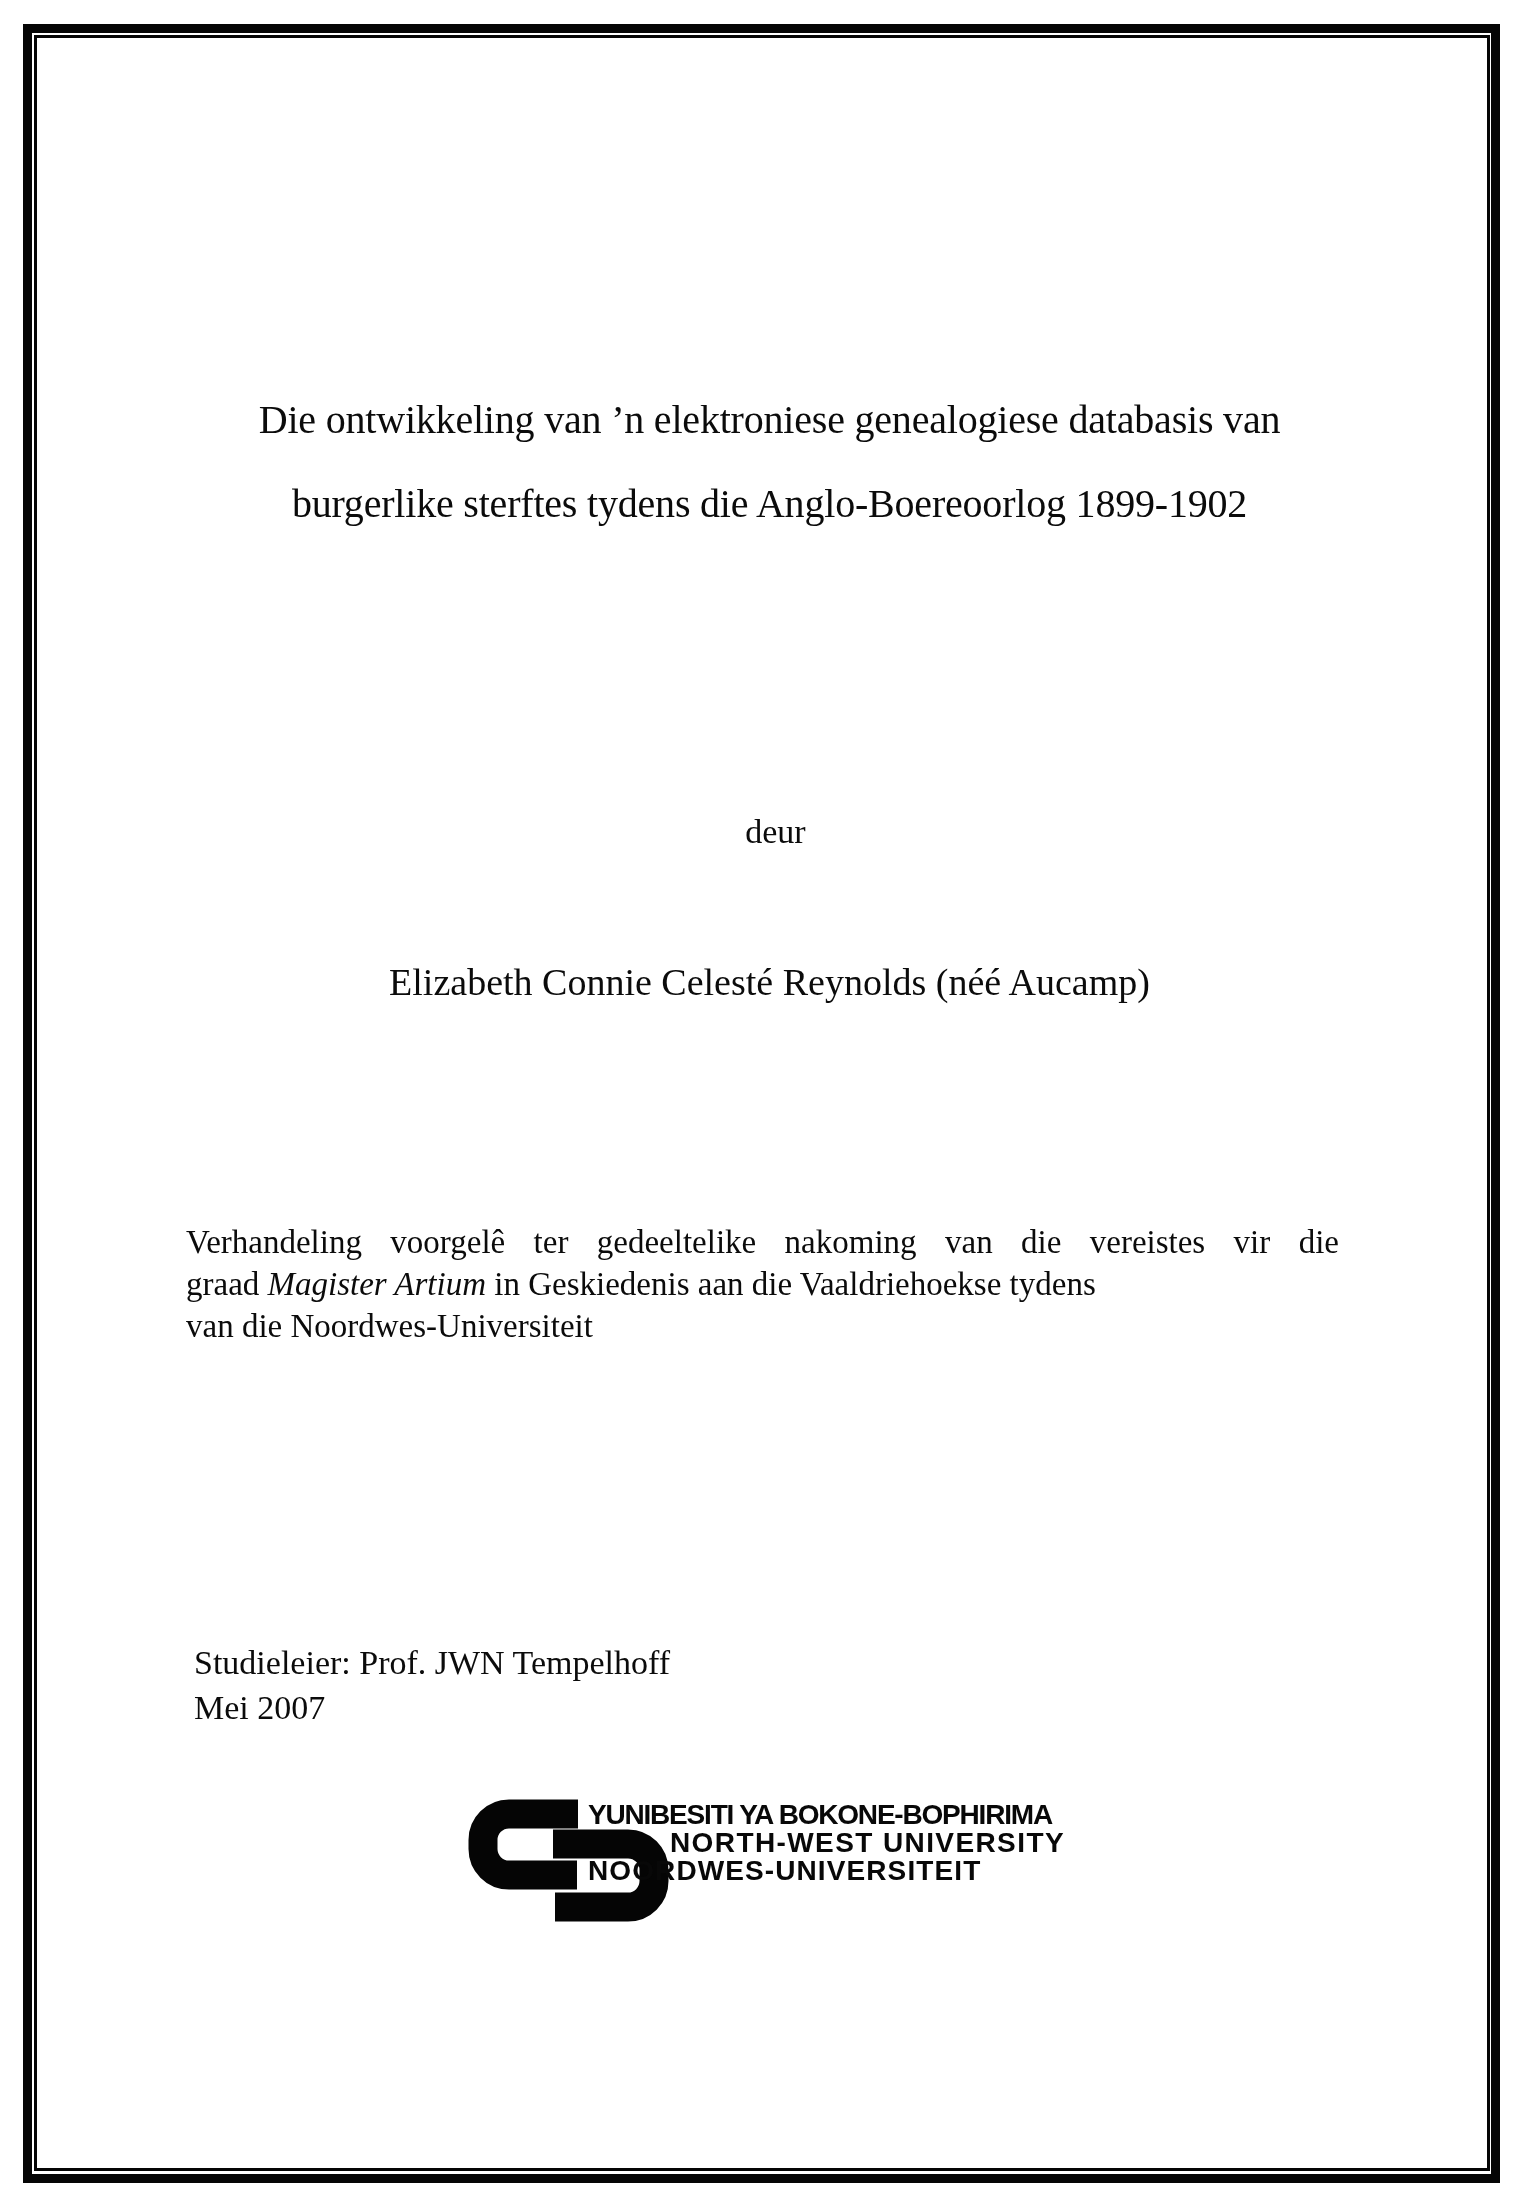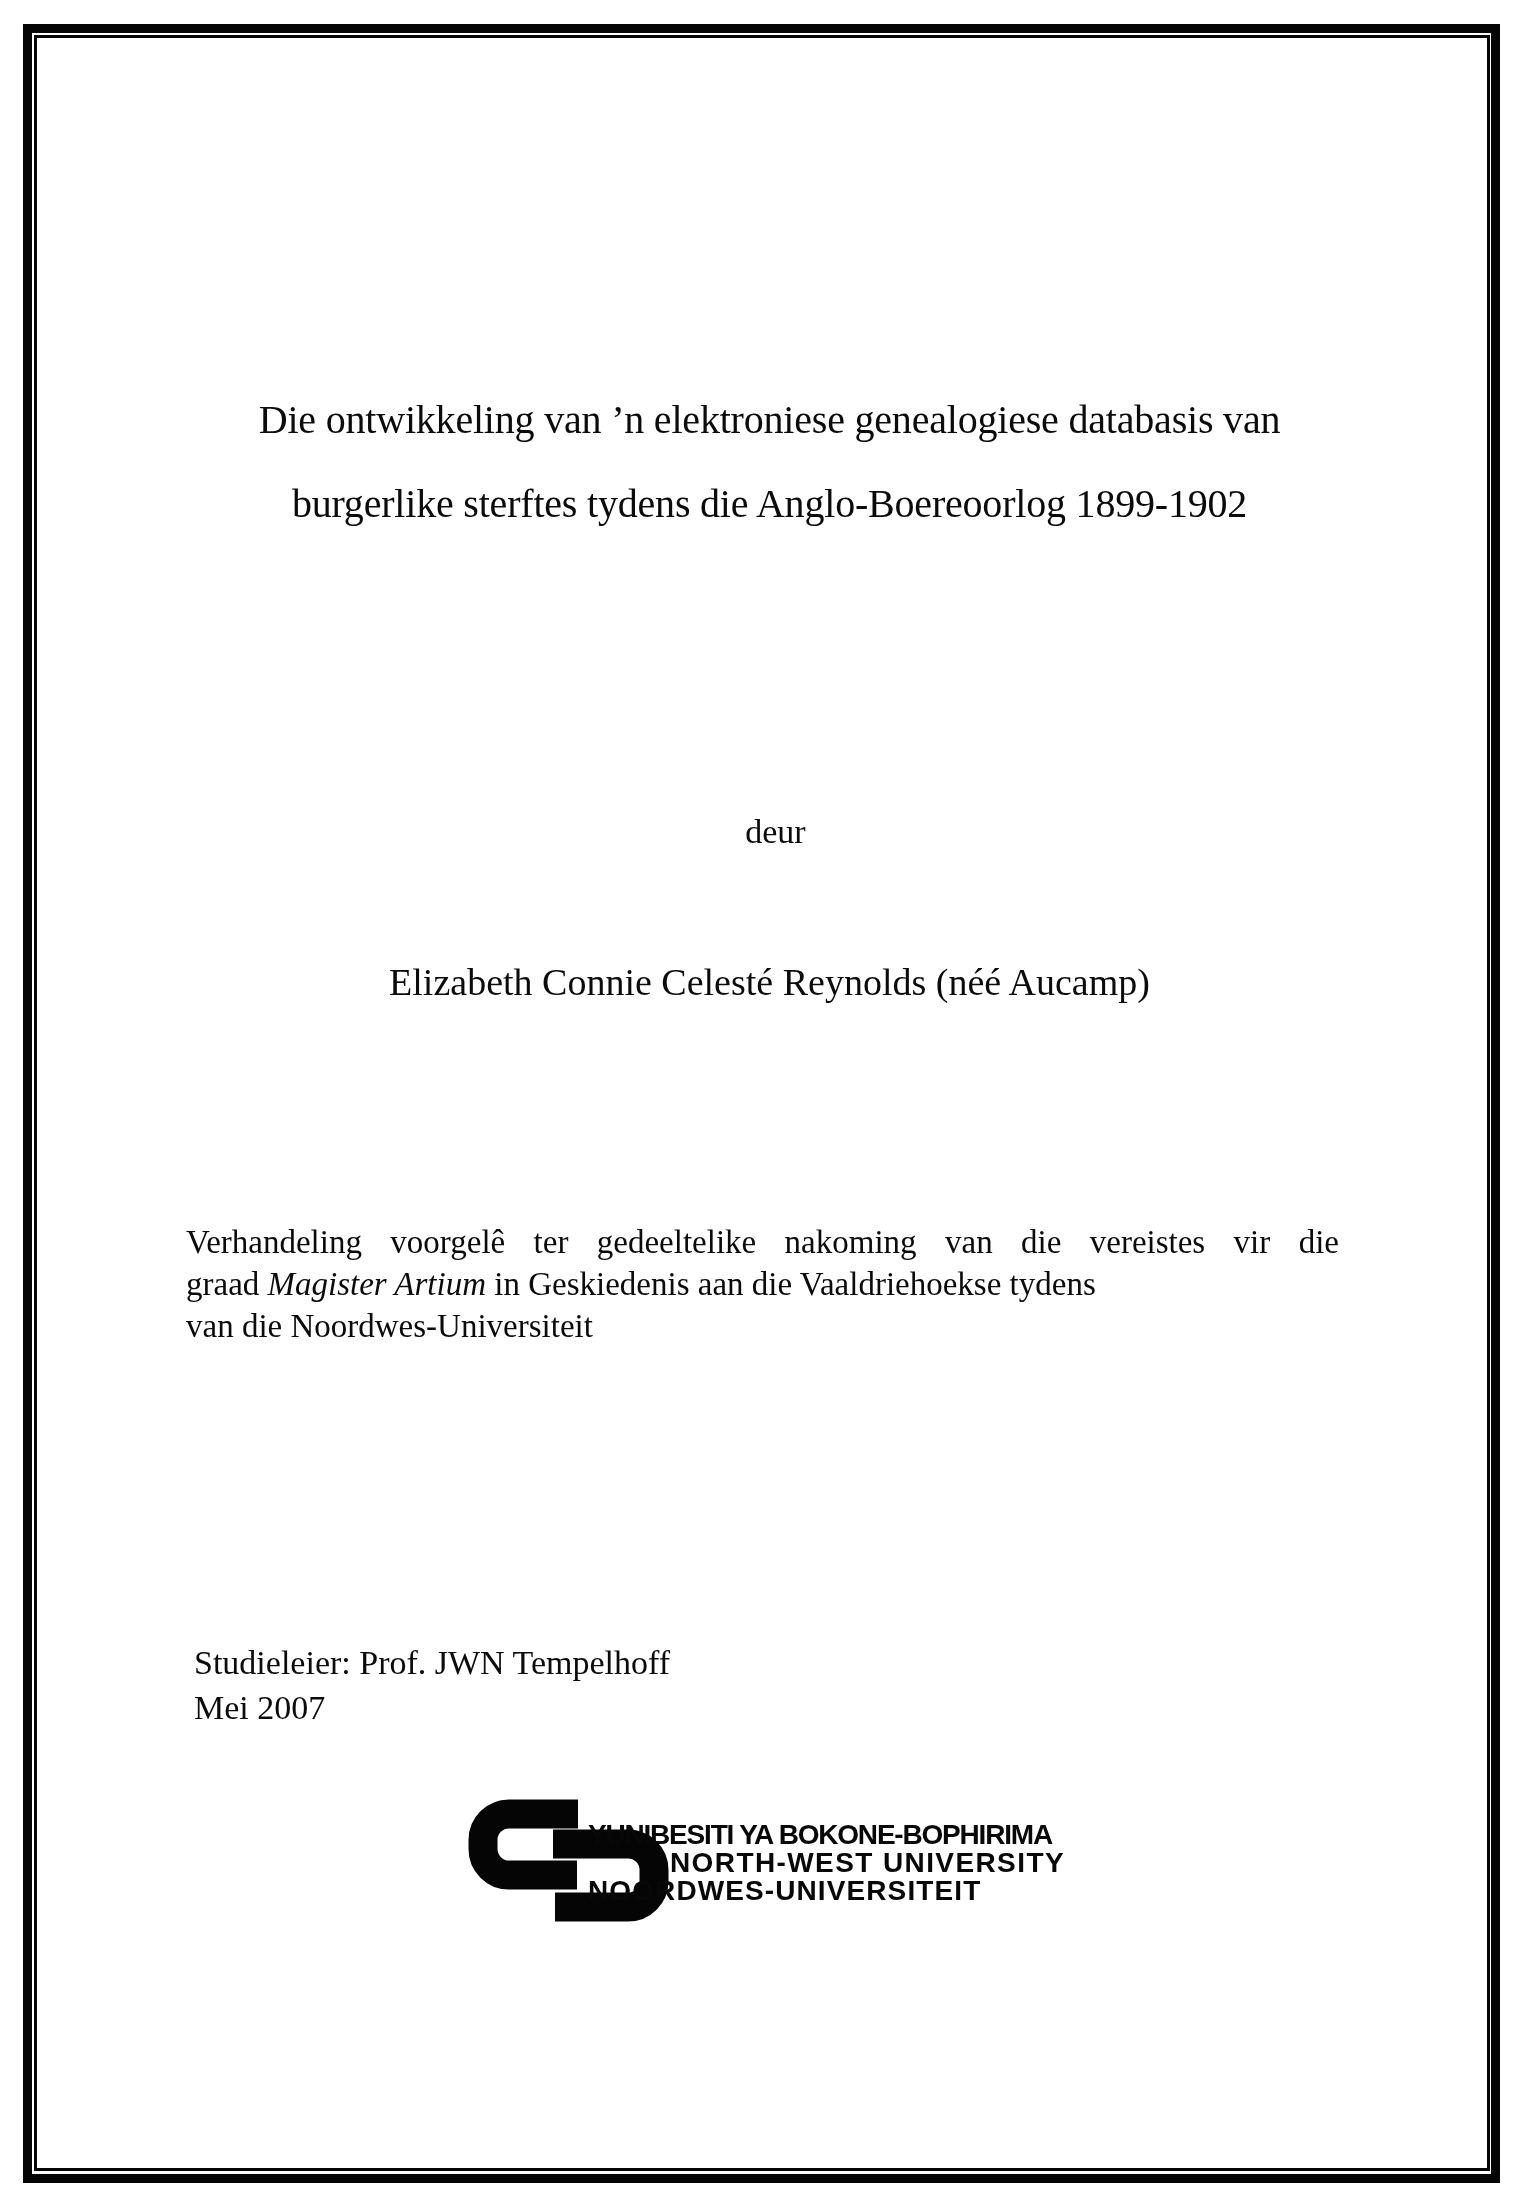--- a/index.html
+++ b/index.html
@@ -84,21 +84,21 @@
     position: absolute;
     left: 467px; top: 1797px;
     width: 620px; height: 132px;
   }
   .logo-mark {
     position: absolute;
     left: 0; top: 0;
   }
   .logo-text {
     position: absolute;
-    left: 121px; top: 24px;
+    left: 121px; top: 4px;
     font-family: "Liberation Sans", "DejaVu Sans", sans-serif;
     font-weight: 700;
     font-size: 28px;
     line-height: 28px;
     white-space: nowrap;
     color: #080808;
   }
   .lt1 { letter-spacing: -1.2px; }
   .lt2 { margin-left: 82px; letter-spacing: 1.4px; }
   .lt3 { letter-spacing: 1.1px; }

